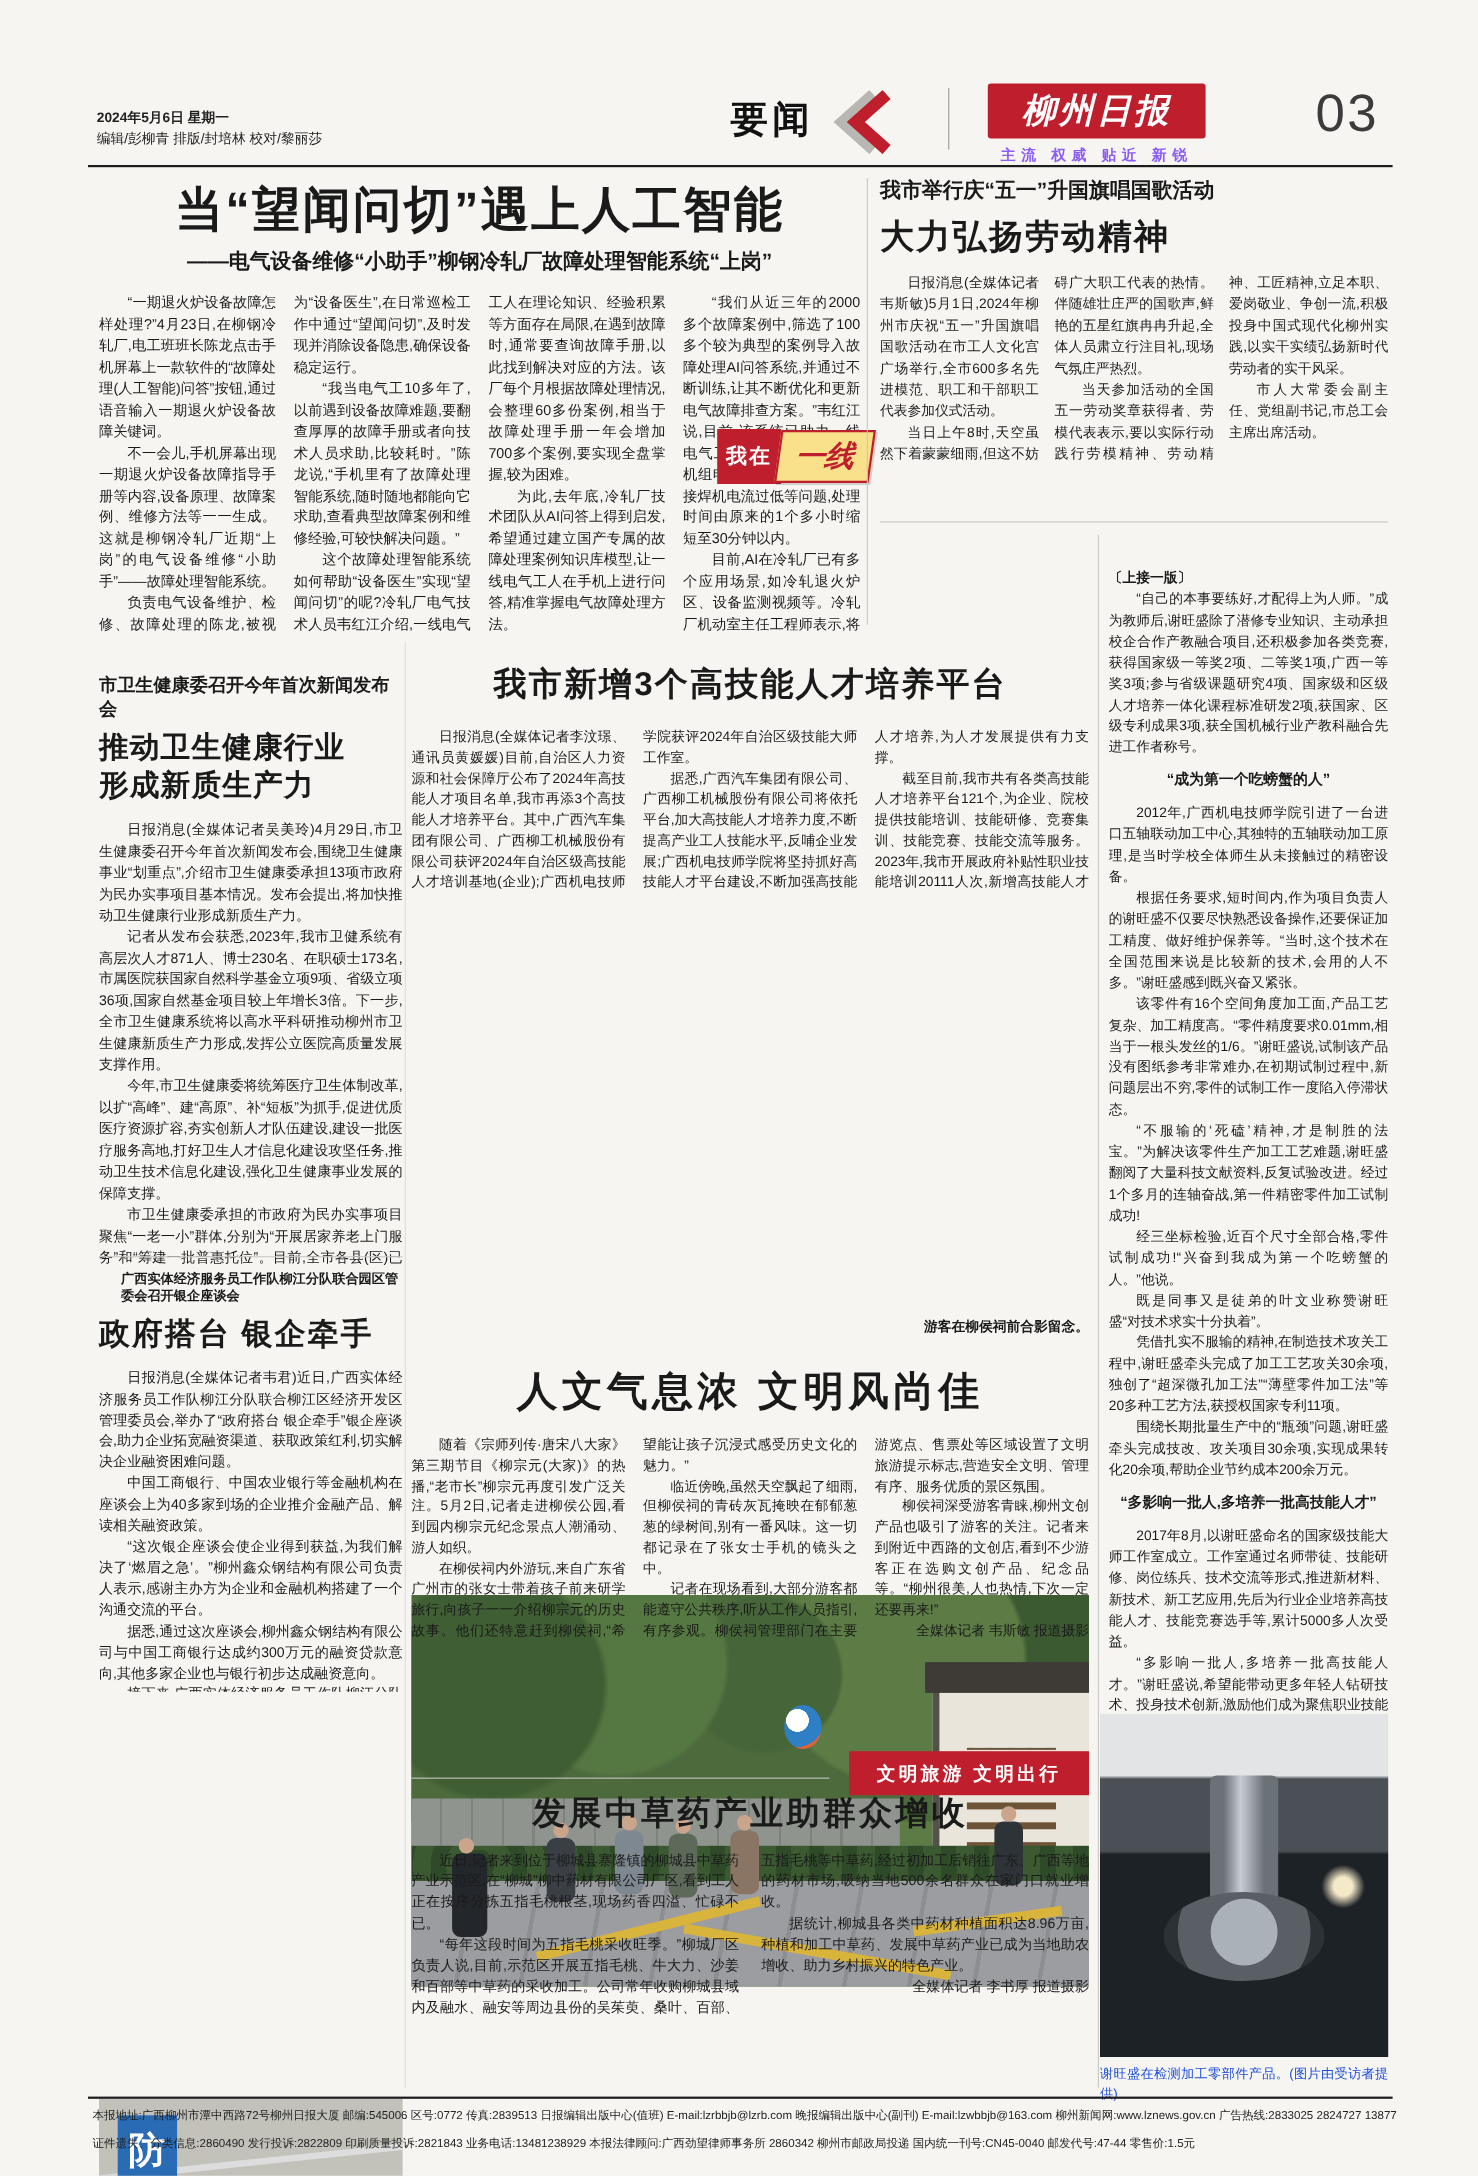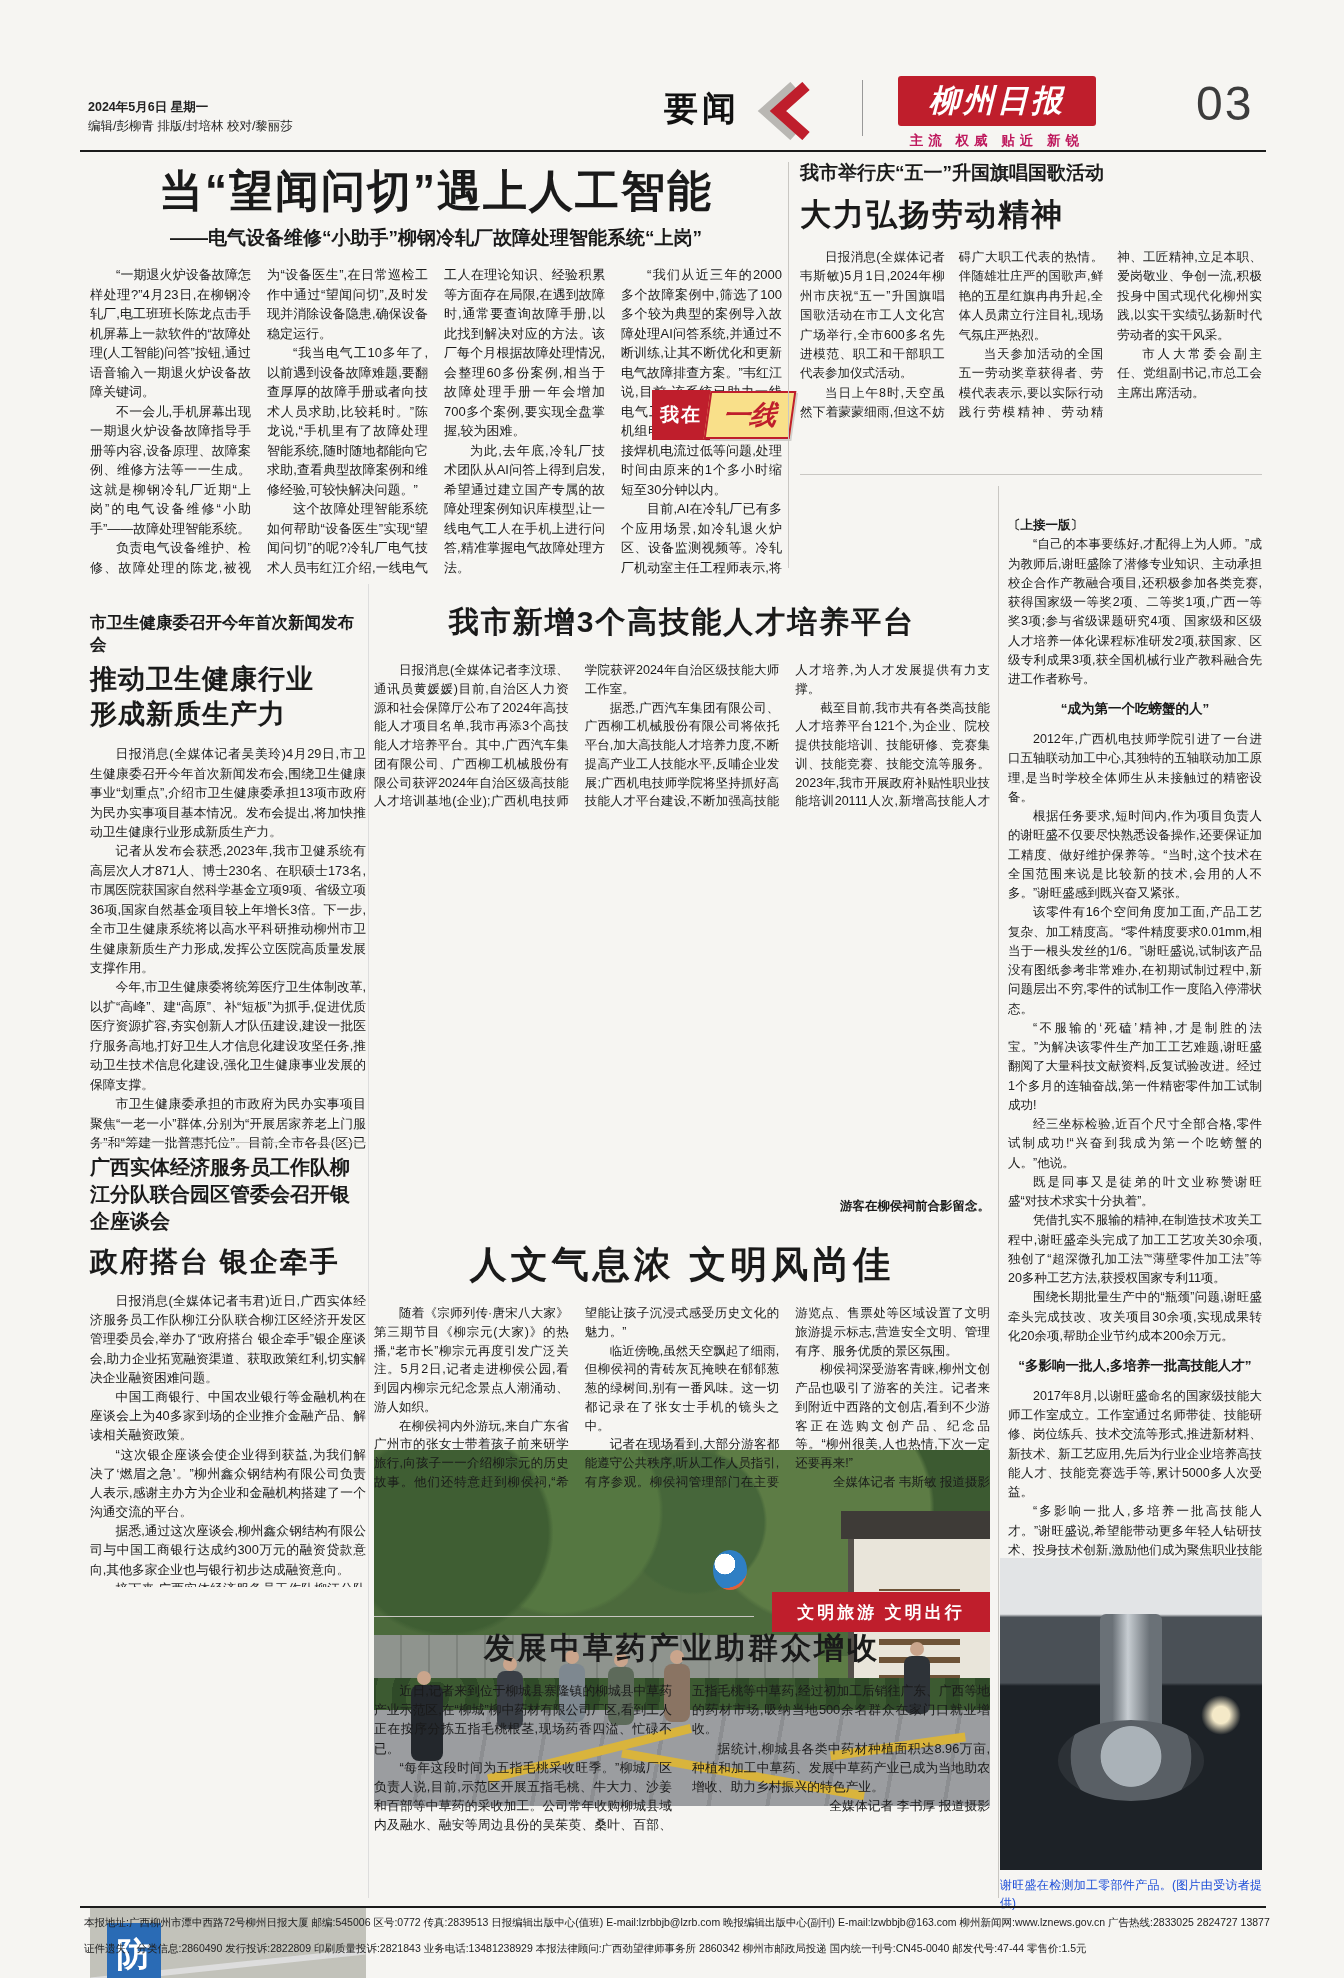--- a/index.html
+++ b/index.html
@@ -5,21 +5,21 @@
   html,body{margin:0;padding:0;}
   body{background:#e8e6e2;font-family:"Liberation Sans","DejaVu Sans",sans-serif;}
   .sheet{position:relative;width:1344px;height:1978px;background:#f6f5f2;margin:0 auto;overflow:hidden;color:#1a1a1a;}
   .abs{position:absolute;}
   
   .dateblock{font-size:12.5px;line-height:1.55;color:#222;}
   .dateblock .d1{font-weight:bold;}
   .yaowen{font-size:34px;font-weight:bold;letter-spacing:4px;color:#111;}
   .vsep{width:1px;background:#999;}
   .masthead{background:#bf1e2c;border-radius:3px;color:#fff;display:flex;align-items:center;justify-content:center;font-size:31px;font-weight:bold;font-style:italic;letter-spacing:3px;}
-  .tagline{color:#be185d;font-size:13.5px;font-weight:bold;letter-spacing:5px;text-align:center;}
+  .tagline{color:#8b5cf6;font-size:13.5px;font-weight:bold;letter-spacing:5px;text-align:center;}
   .pagenum{font-size:48px;color:#3c3c3c;letter-spacing:2px;}
   .rule-dark{background:#1c1c1c;}
   .rule-light{background:#c9c7c3;}
   
   .para{margin:0;text-indent:2em;}
   .t-h{text-indent:0;text-align:center;font-weight:bold;margin:8px 0;}
   .t-by{text-indent:0;text-align:right;}
   .t-note{text-indent:0;font-weight:bold;}
   .body{text-align:justify;overflow:hidden;}
   
@@ -36,21 +36,21 @@
   .flag-h1{font-size:31px;font-weight:bold;letter-spacing:2px;margin-top:8px;}
   .flag-body{margin-top:12px;height:238px;column-count:3;column-gap:14px;font-size:12.5px;line-height:1.55;}
   
   .rail{font-size:12.5px;line-height:1.54;text-align:justify;overflow:hidden;}
   .rail .t-h{font-size:13.5px;margin:10px 0;}
   .caption{font-size:12px;line-height:1.5;color:#1d4ed8;}
   
   .health-kicker{font-size:16.5px;font-weight:bold;}
   .health-h1{font-size:27px;font-weight:bold;line-height:1.3;letter-spacing:1px;margin-top:6px;}
   .health-body{margin-top:12px;height:408px;font-size:12.8px;line-height:1.52;}
-  .bank-kicker{font-size:20px;font-weight:bold;line-height:1.35;}
+  .bank-kicker{font-size:12px;font-weight:bold;line-height:1.35;margin-left:20px;}
   .bank-h1{font-size:28px;font-weight:bold;letter-spacing:2px;margin-top:8px;}
   .bank-body{margin-top:10px;height:296px;font-size:12.8px;line-height:1.5;}
   
   .mid-h1{font-size:30px;font-weight:bold;text-align:center;letter-spacing:2px;}
   .talent-body{margin-top:18px;height:168px;column-count:3;column-gap:16px;font-size:12.5px;line-height:1.5;}
   .photo-caption{text-align:right;font-size:12.5px;font-weight:bold;}
   .civ-h1{font-size:37px;font-weight:bold;text-align:center;letter-spacing:4px;}
   .civ-body{margin-top:14px;height:282px;column-count:3;column-gap:16px;font-size:12.5px;line-height:1.5;}
   .redtag{background:#bf1e2c;color:#fff;font-size:17px;font-weight:bold;letter-spacing:3px;display:flex;align-items:center;justify-content:center;}
   .herb-h1{font-size:30px;font-weight:bold;text-align:center;letter-spacing:3px;}

